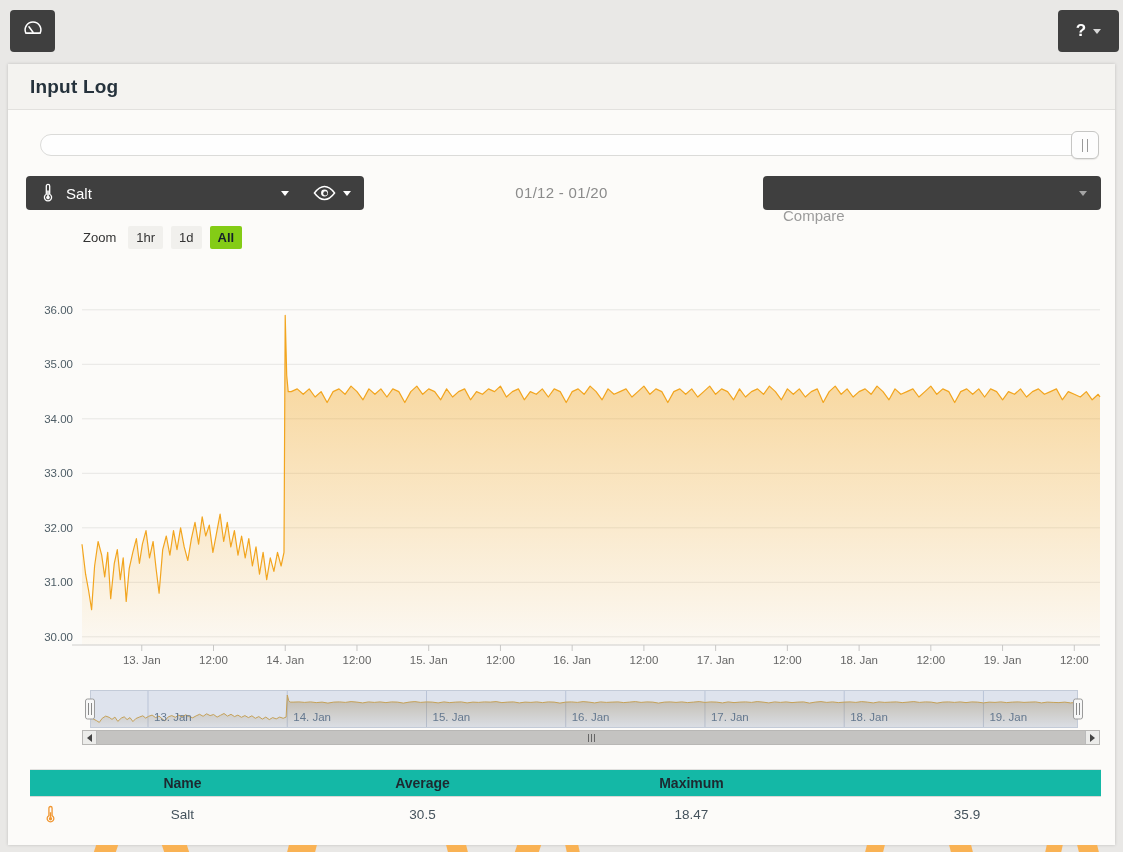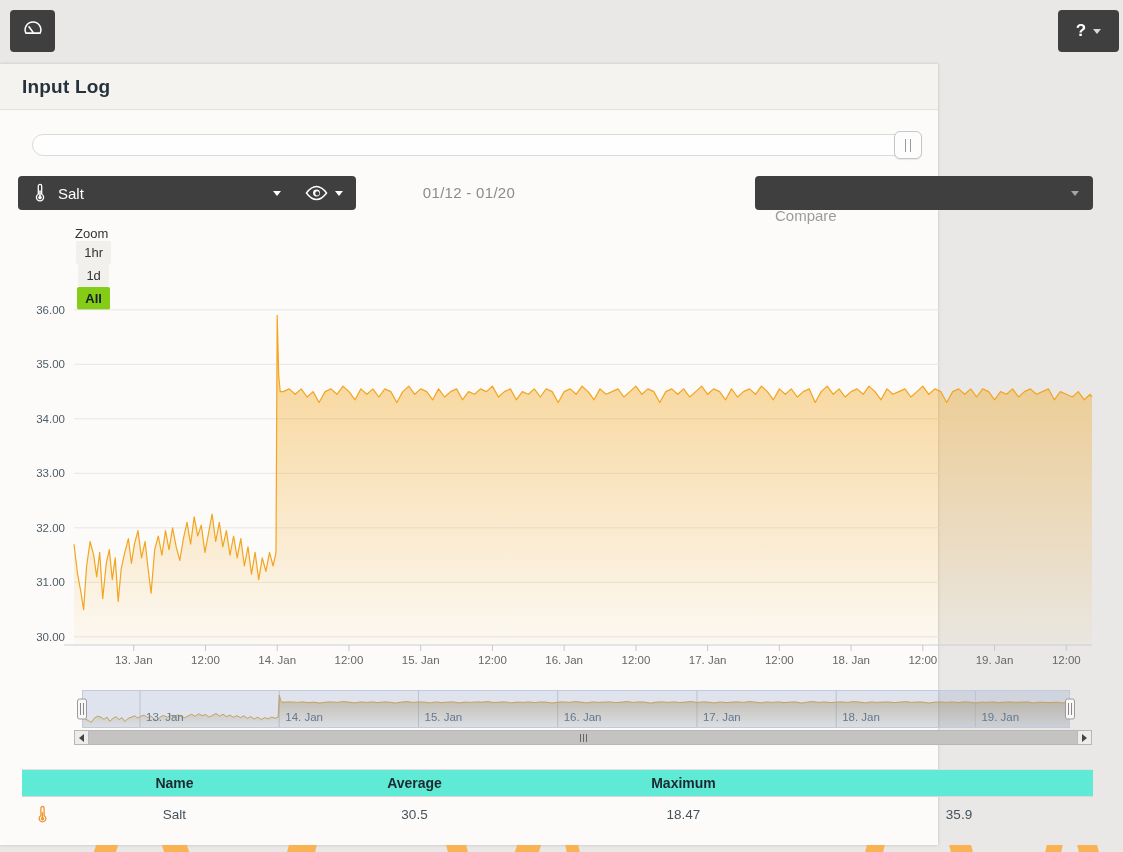--- a/index.html
+++ b/index.html
@@ -13,21 +13,21 @@
   
   .topbtn { position:absolute; top:10px; background:#3f3f3f; border-radius:4px;
             display:flex; align-items:center; justify-content:center; cursor:pointer; }
   .dash-btn { left:10px; width:45px; height:42px; }
   .help-btn { right:4px; width:61px; height:42px; gap:7px; color:#fff; font-size:17px; font-weight:bold; }
   .caret { width:0; height:0; border-left:4px solid transparent; border-right:4px solid transparent; border-top:5px solid #fff; }
   .caret.gray { border-top-color:#a5a5a5; }
   .caret.lt { border-top-color:#d8d8d8; }
 
   
-  .card { position:absolute; left:0; top:64px; width:938px; height:781px;
+  .card { position:absolute; left:8px; top:64px; width:1107px; height:781px;
           background:#fcfbf9; box-shadow:0 0 3px rgba(0,0,0,.18); }
   .card-header { position:absolute; top:0; left:0; right:0; height:46px;
                  background:#f4f3f0; border-bottom:1px solid #e2e1de; }
   .card-title { position:absolute; left:22px; top:0; line-height:46px;
                 font-size:19px; font-weight:600; color:#25323c; letter-spacing:.2px; }
 
   
   .top-slider { position:absolute; left:32px; right:23px; top:70px; height:22px;
                 background:#fefefe; border:1px solid #dbdbd9; border-radius:11px; cursor:pointer; }
   .slider-handle { position:absolute; right:16px; top:67px; width:28px; height:28px;
@@ -41,21 +41,21 @@
                    background:#3f3f3f; border-radius:4px; display:flex; align-items:center; cursor:pointer; }
   .sensor-label { color:#fff; font-size:15px; margin-left:11px; }
   .date-range { position:absolute; left:0; right:0; top:112px; text-align:center;
                 line-height:34px; font-size:15px; color:#8b8b8b; letter-spacing:.3px; }
   .compare-select { position:absolute; left:755px; top:112px; width:338px; height:34px;
                     background:#3f3f3f; border-radius:4px; display:flex; align-items:center; cursor:pointer; }
   .compare-label { color:#9b9b9b; font-size:15px; margin-left:20px;margin-top:44px; }
 
   
   .zoom-row { position:absolute; left:75px; top:162px; height:23px; display:flex;
-              align-items:center; font-size:13px; color:#333;flex-direction:column; }
+              align-items:center; font-size:13px; color:#333; }
   .zoom-label { margin-right:12px; }
   .zbtn { padding:4px 8px; margin-right:8px; background:#f1f0ed; color:#333;
           border-radius:2px; cursor:pointer; font-size:13px; }
   .zbtn.sel { background:#84cc16; color:#15202a; font-weight:bold; }
 
   
   #main-chart { position:absolute; left:0; top:198px; }
   #nav-chart  { position:absolute; left:82px; top:626px; overflow:visible; }
 
   
@@ -66,21 +66,21 @@
   .sb-arrow.left  { border-right-width:1px; }
   .sb-arrow.right { border-left-width:1px; }
   .tri-l { width:0; height:0; border-top:4px solid transparent; border-bottom:4px solid transparent; border-right:5px solid #444; }
   .tri-r { width:0; height:0; border-top:4px solid transparent; border-bottom:4px solid transparent; border-left:5px solid #444; }
   .sb-thumb { flex:1; background:#c4c3c1; display:flex; align-items:center; justify-content:center; gap:2px; cursor:grab; }
   .sb-thumb i { display:block; width:1px; height:8px; background:#666; }
 
   
   .table { position:absolute; left:22px; top:705px; width:1071px; font-size:13px; }
   .thead, .trow { display:grid; grid-template-columns:40px 225px 255px 283px 268px; align-items:center; text-align:center; }
-  .thead { height:28px; background:#5eead4; border-top:1px solid #e1e0de; border-bottom:1px solid #d9d8d6;
+  .thead { height:28px; background:#14b8a6; border-top:1px solid #e1e0de; border-bottom:1px solid #d9d8d6;
            font-weight:bold; font-size:14px; color:#1d2930; }
   .trow  { height:35px; color:#44525c; font-size:13.5px; }
   .icon-cell { display:flex; align-items:center; justify-content:center; }
 
   
   .wedge { position:absolute; bottom:0; height:7px; background:#f9b254; }
 </style>
 </head>
 <body>
 

